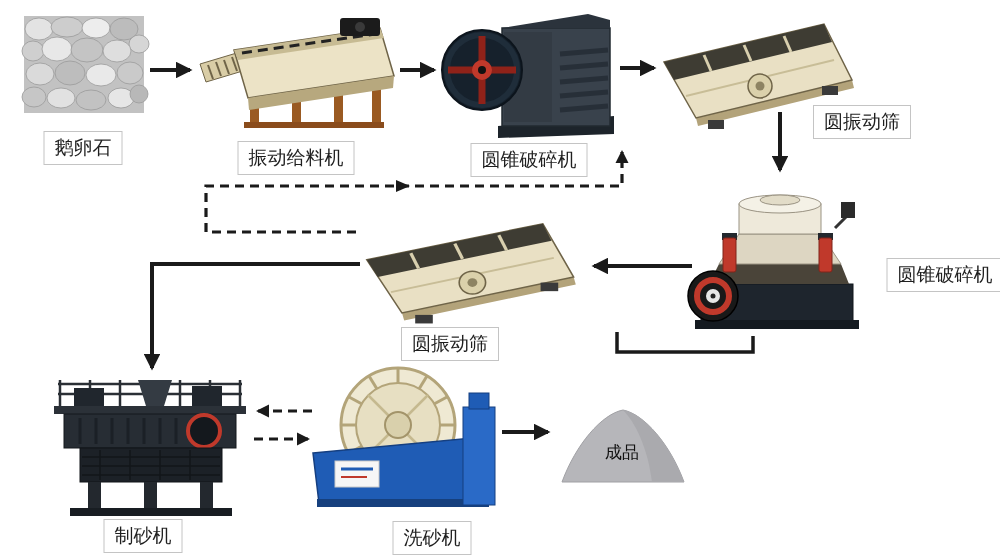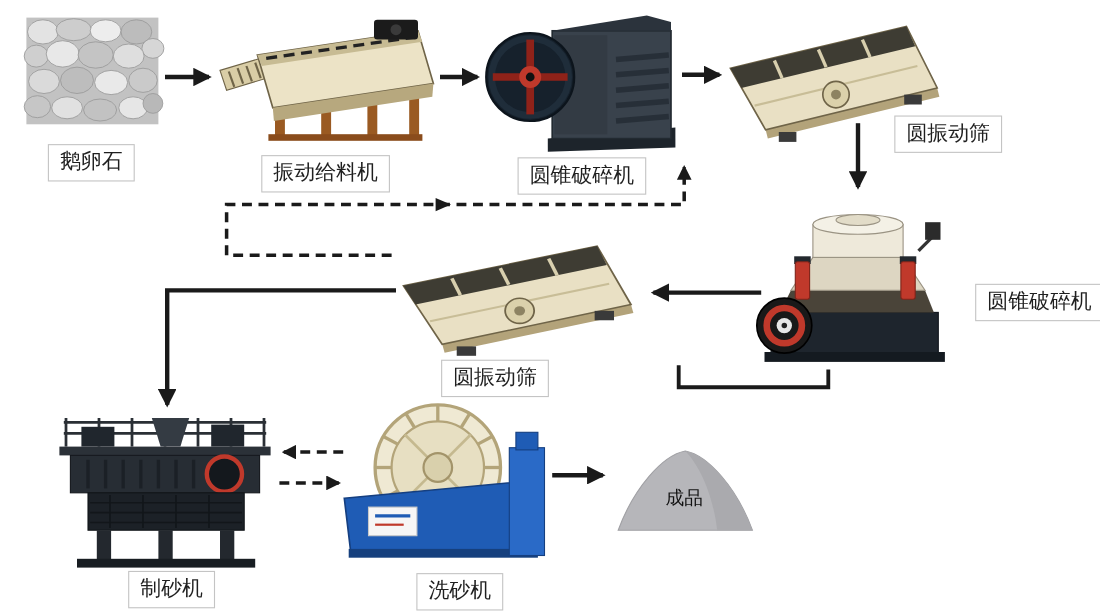--- a/index.html
+++ b/index.html
@@ -237,17 +237,17 @@
     </g>
     <polygon points="396,180 410,186 396,192" fill="#1a1a1a"></polygon>
   </svg>
 
   <div class="label" style="left:83px;  top:131px;">鹅卵石</div>
   <div class="label" style="left:296px; top:141px;">振动给料机</div>
   <div class="label" style="left:529px; top:143px;">圆锥破碎机</div>
   <div class="label" style="left:862px; top:105px;">圆振动筛</div>
   <div class="label" style="left:945px; top:258px;">圆锥破碎机</div>
   <div class="label" style="left:450px; top:327px;">圆振动筛</div>
-  <div class="label" style="left:156px; top:519px;">制砂机</div>
-  <div class="label" style="left:418px; top:521px;">洗砂机</div>
+  <div class="label" style="left:143px; top:519px;">制砂机</div>
+  <div class="label" style="left:432px; top:521px;">洗砂机</div>
   <div class="label plain" style="left:622px; top:441px;">成品</div>
 
 </div>
 
 </body></html>

